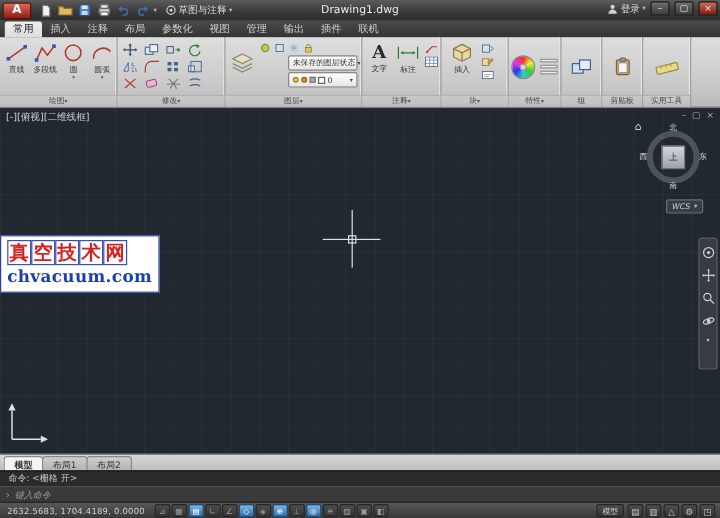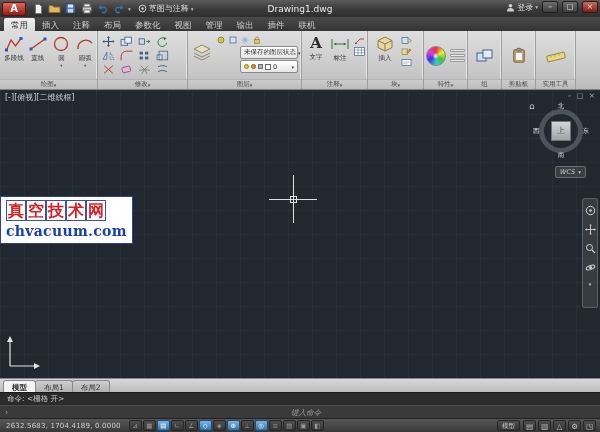--- a/index.html
+++ b/index.html
@@ -82,21 +82,21 @@
   
   .layout-bar{position:absolute;top:378px;left:0;width:600px;height:14px;background:linear-gradient(#d8d8d8,#bdbdbd);border-top:1px solid #8a8a8a;display:flex;align-items:flex-end;padding-left:3px;}
   .ltab{padding:1px 8px 0;height:12px;line-height:11px;font-size:7.5px;color:#333;background:linear-gradient(#cecece,#b2b2b2);border:1px solid #8a8a8a;border-bottom:none;border-radius:3px 3px 0 0;margin-right:-1px;}
   .ltab.active{background:#f4f4f4;font-weight:bold;}
 
   
   .cmd{position:absolute;top:392px;left:0;width:600px;height:26px;background:#2b2b2b;border-top:1px solid #191919;}
   .cmd-history{height:12px;line-height:12px;padding-left:7px;font-size:7.5px;color:#c6c6c6;white-space:nowrap;}
   .cmd-input-row{height:14px;display:flex;align-items:center;background:#3a3a3a;border-top:1px solid #4a4a4a;padding-left:5px;gap:4px;}
   .cmd-prompt{color:#9a9a9a;font-size:8px;}
-  .cmd-input{flex:1;background:transparent;border:none;outline:none;color:#bbb;font-style:italic;font-size:7.5px;font-family:inherit;text-align:center;}
+  .cmd-input{flex:1;background:transparent;border:none;outline:none;color:#bbb;font-style:italic;font-size:7.5px;font-family:inherit;}
   .cmd-input::placeholder{color:#9a9a9a;font-style:italic;}
 
   
   .statusbar{position:absolute;top:418px;left:0;width:600px;height:14px;background:linear-gradient(#575757,#383838);border-top:1px solid #222;display:flex;align-items:center;color:#ccc;}
   .coords{padding:0 8px 0 6px;font-size:7px;letter-spacing:0.2px;color:#d2d2d2;white-space:nowrap;}
   .toggles{display:flex;gap:1px;}
   .toggle{width:13px;height:11px;background:linear-gradient(#4d4d4d,#343434);border:1px solid #262626;border-radius:2px;display:flex;align-items:center;justify-content:center;color:#9a9a9a;font-size:6.5px;}
   .toggle.on{background:linear-gradient(#7fb6e2,#2f6ea8);color:#fff;border-color:#1d4e7a;}
   .sb-right{margin-left:auto;display:flex;align-items:center;gap:3px;padding-right:4px;}
   .sb-btn{padding:0 4px;height:11px;line-height:10px;background:linear-gradient(#4d4d4d,#343434);border:1px solid #262626;border-radius:2px;color:#d2d2d2;font-size:6.5px;}
@@ -184,33 +184,33 @@
       <div class="rtab"><span>插件</span></div>
       <div class="rtab"><span>联机</span></div>
   </div>
 
   <div class="ribbon">
 
     <div class="panel" style="width:98px;">
       <div class="panel-body" style="padding-left:2px;">
         <div class="big-tool">
           <svg class="ico" viewBox="0 0 20 18">
+              <line x1="3" y1="14" x2="17" y2="4" stroke="#b03a2e" stroke-width="1.3"></line>
+              <rect x="1.5" y="12.5" width="3" height="3" fill="#3355bb"></rect>
+              <rect x="15.5" y="2.5" width="3" height="3" fill="#3355bb"></rect>
+            </svg>
+          <span class="lbl">直线</span>
+        </div>
+        <div class="big-tool">
+          <svg class="ico" viewBox="0 0 20 18">
               <path d="M2.5 15L7 5l4.5 6L17 3.5" fill="none" stroke="#b03a2e" stroke-width="1.3"></path>
               <rect x="1" y="13.5" width="3" height="3" fill="#3355bb"></rect>
               <rect x="15.5" y="2" width="3" height="3" fill="#3355bb"></rect>
             </svg>
           <span class="lbl">多段线</span>
-        </div>
-        <div class="big-tool">
-          <svg class="ico" viewBox="0 0 20 18">
-              <line x1="3" y1="14" x2="17" y2="4" stroke="#b03a2e" stroke-width="1.3"></line>
-              <rect x="1.5" y="12.5" width="3" height="3" fill="#3355bb"></rect>
-              <rect x="15.5" y="2.5" width="3" height="3" fill="#3355bb"></rect>
-            </svg>
-          <span class="lbl">直线</span>
         </div>
         <div class="big-tool">
           <svg class="ico" viewBox="0 0 20 18">
               <circle cx="10" cy="9" r="6.5" fill="none" stroke="#b03a2e" stroke-width="1.3"></circle>
             </svg>
           <span class="lbl">圆</span>
           <span class="drop">▾</span>
         </div>
         <div class="big-tool">
           <svg class="ico" viewBox="0 0 20 18">

